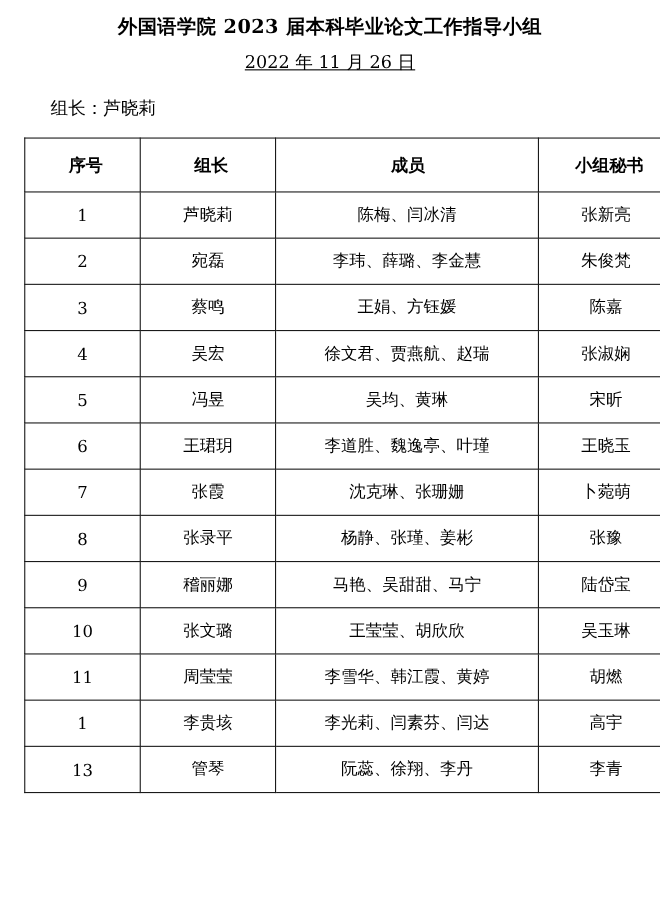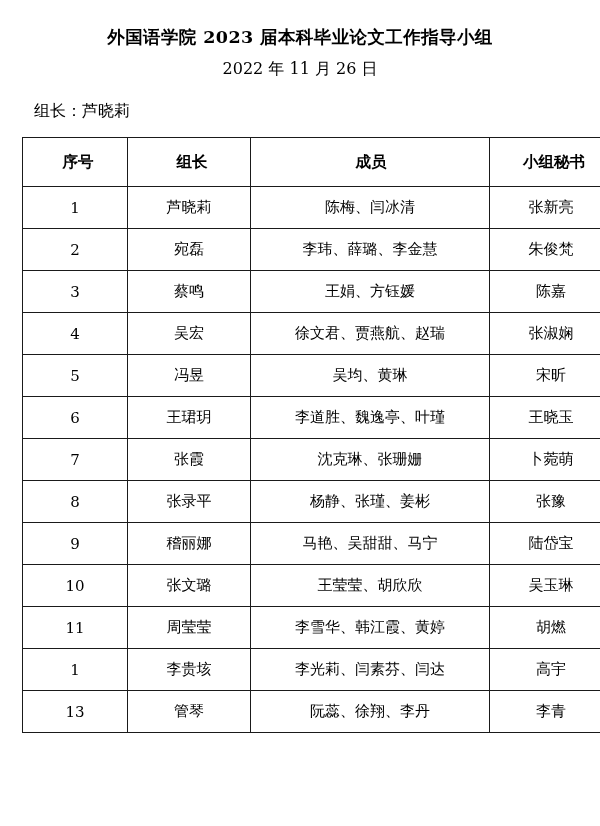--- a/index.html
+++ b/index.html
@@ -12,39 +12,40 @@
     height: 826px;
     font-family: "DejaVu Serif", "Liberation Serif", serif;
     color: #000000;
     overflow: hidden;
   }
   .page {
     width: 600px;
     height: 826px;
     position: relative;
     box-sizing: border-box;
-    padding: 20px 22px 0 22px;
+    padding: 8px 22px 0 22px;
   }
   .doc-title {
     text-align: center;
     font-size: 17.5px;
     font-weight: bold;
     letter-spacing: 0.4px;
     margin: 6px 0 0 0;
     line-height: 1.3;
   }
   .doc-date {
     text-align: center;
     font-size: 16px;
     margin: 10px 0 0 0;
     line-height: 1.3;
+    text-decoration: underline;
   }
   .meta-line {
     font-size: 16px;
-    margin: 16px 0 0 12px;
+    margin: 16px 0 0 24px;
     line-height: 1.35;
   }
   .meta-line.first { margin-top: 20px; }
   table.roster {
     width: 100%;
     border-collapse: collapse;
     margin-top: 16px;
     table-layout: fixed;
   }
   table.roster th, table.roster td {

